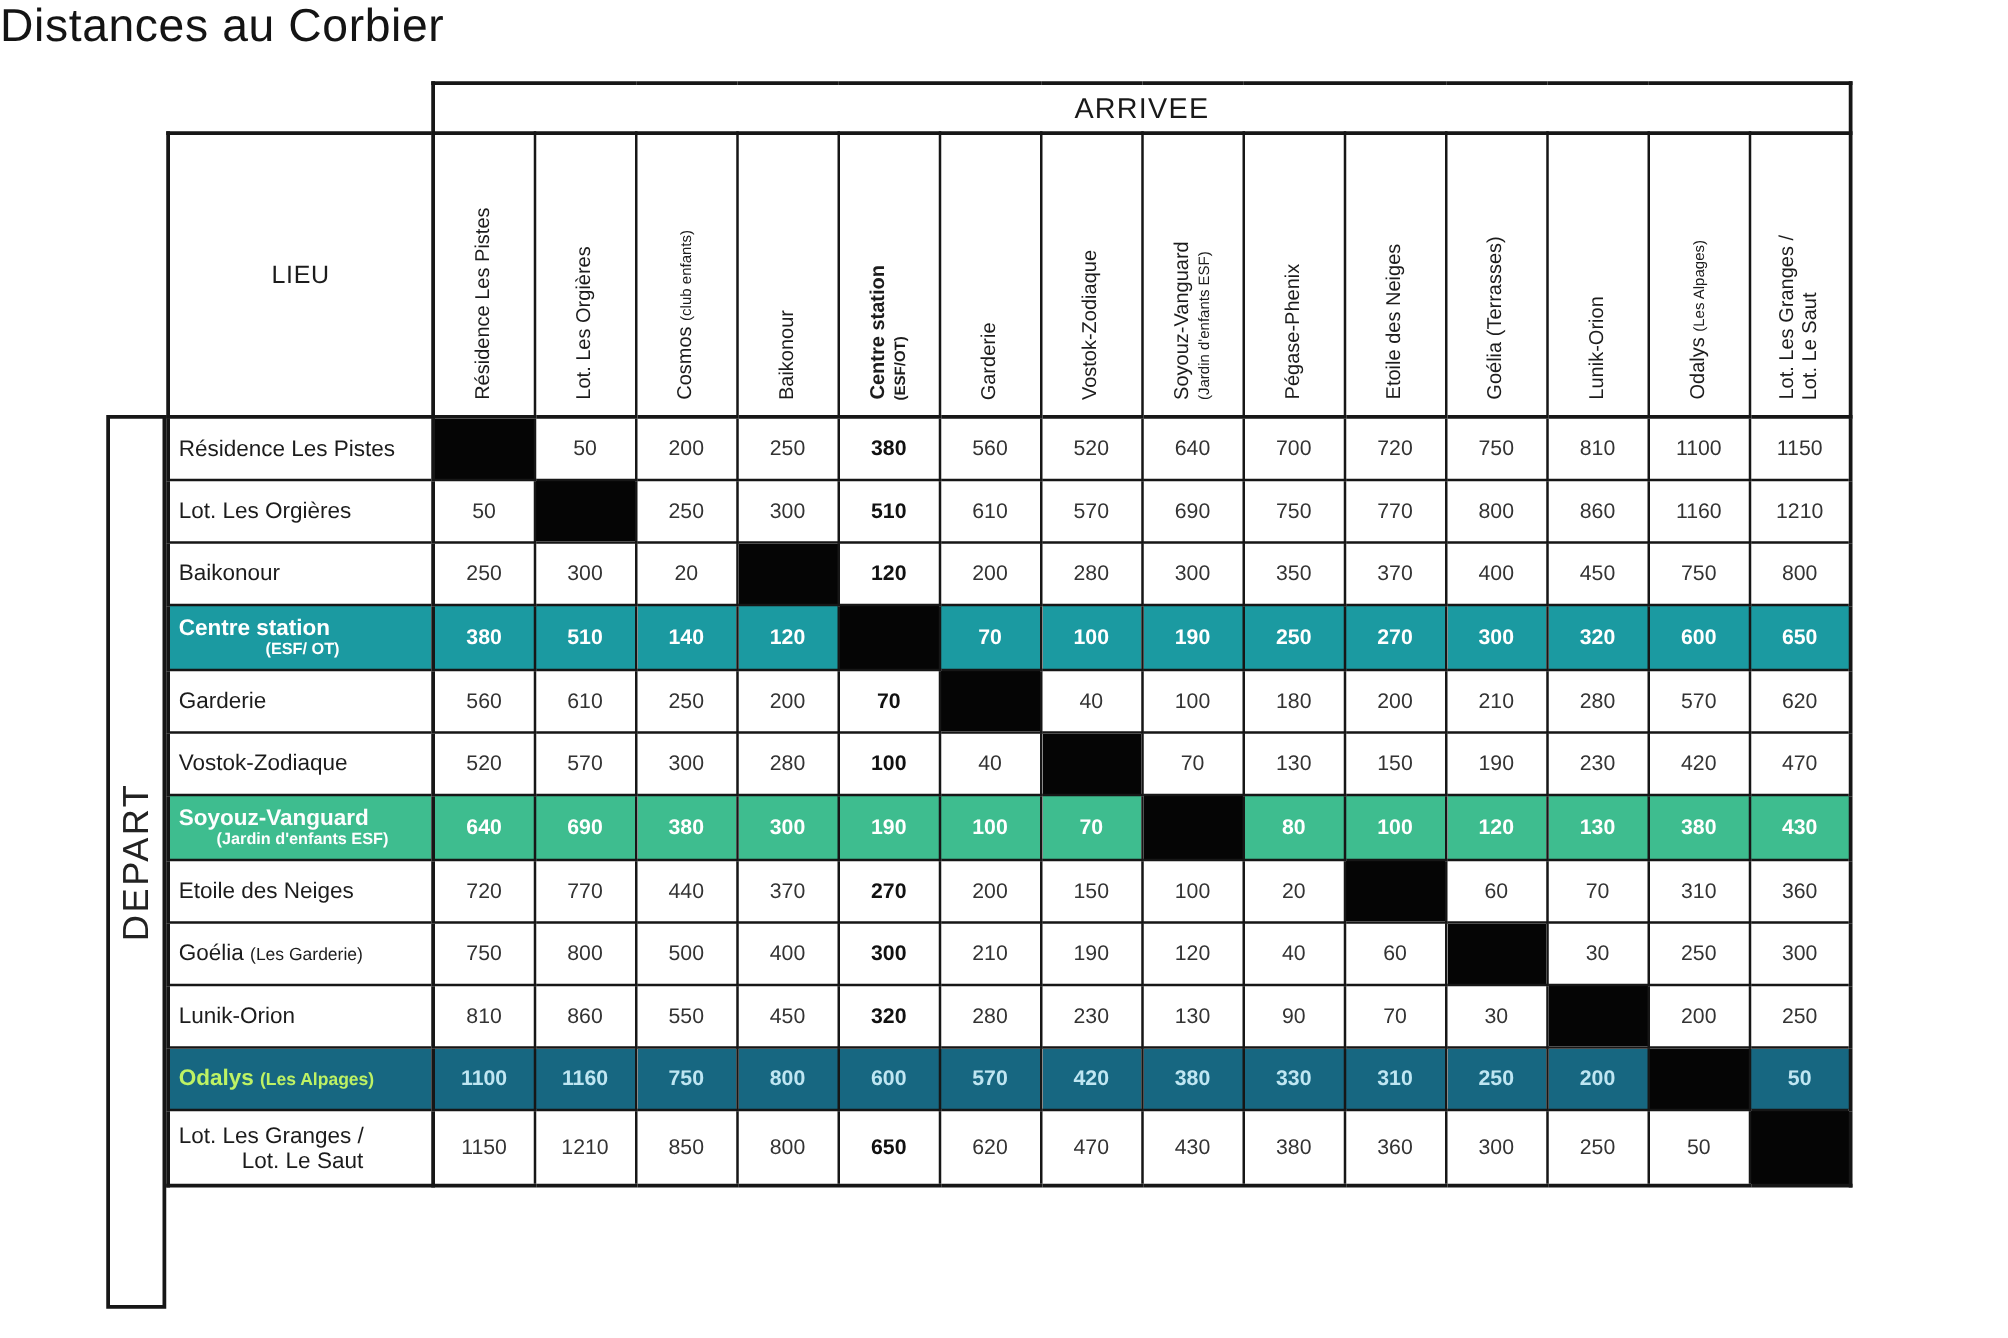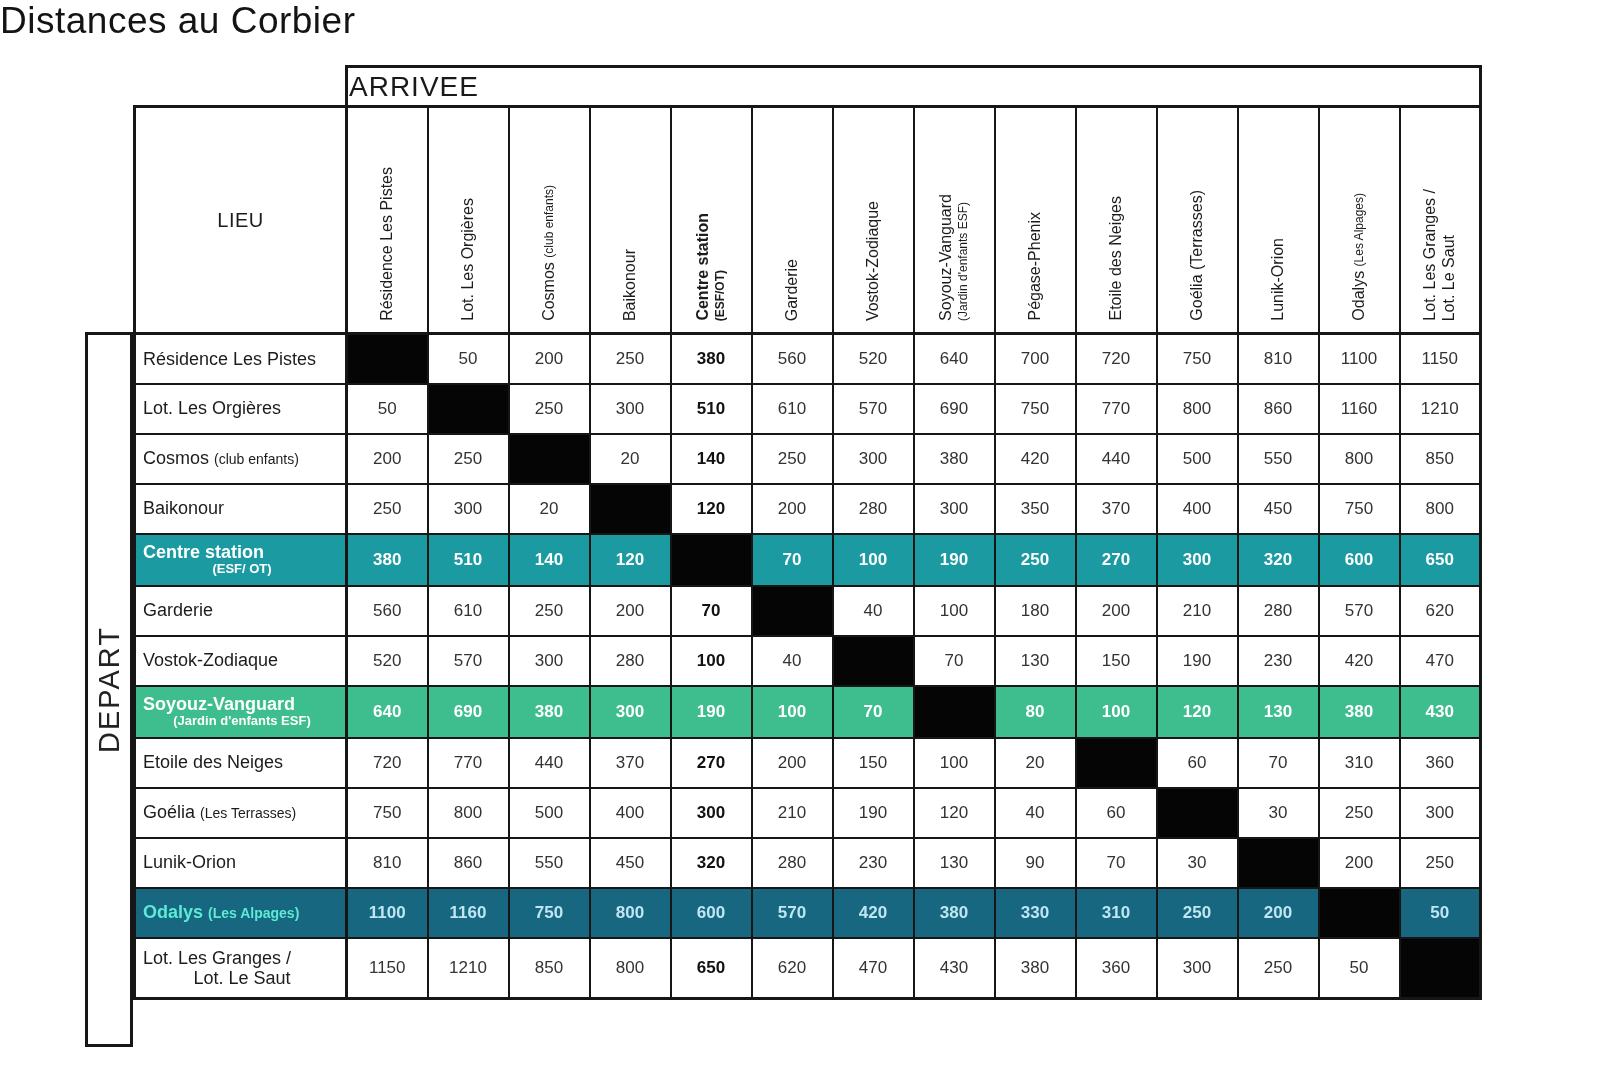--- a/index.html
+++ b/index.html
@@ -25,22 +25,22 @@
   
   .main-table{
     position:absolute;left:133px;top:65px;border-collapse:collapse;table-layout:fixed;
   }
   .main-table td{box-sizing:border-box;overflow:hidden;}
   .arrivee-row{height:40px;}
   .colhead-row{height:227px;}
   tr.h50{height:50px;} tr.h52{height:52px;} tr.h61{height:61px;}
   .corner-empty{border:none;background:#fff;}
   .arrivee-cell{
-    border:3px solid var(--line);vertical-align:middle;
-    font-size:28px;letter-spacing:1px;color:#191919;
+    border:3px solid var(--line);text-align:center;vertical-align:middle;
+    font-size:23px;letter-spacing:1px;color:#191919;
   }
   .lieu-cell{
     border:3px solid var(--line);text-align:center;vertical-align:middle;
     font-size:20px;letter-spacing:.5px;
   }
   td.colhead{
     border:2px solid var(--line);border-top-width:3px;border-bottom-width:3px;
     vertical-align:bottom;text-align:center;padding-bottom:7px;background:#fff;
   }
   td.colhead:last-child{border-right-width:3px;}
@@ -61,21 +61,21 @@
     border:2px solid var(--line);text-align:center;vertical-align:middle;
     font-size:17px;color:#333;background:#fff;
   }
   td.val.b{font-weight:bold;color:#111;}
   td.diag{background:#050505;}
   .main-table tr td:last-child{border-right-width:3px;}
   .main-table tbody tr:last-child td{border-bottom-width:3px;}
   
   tr.row-teal td.rowlab, tr.row-teal td.val{background:var(--teal-row);color:#fff;font-weight:bold;}
   tr.row-green td.rowlab, tr.row-green td.val{background:var(--green-row);color:#fdfefe;font-weight:bold;}
-  tr.row-dark td.rowlab, tr.row-dark td.val{background:var(--dark-row);color:#5eead4;font-weight:bold;}
+  tr.row-dark td.rowlab, tr.row-dark td.val{background:var(--dark-row);color:#bef264;font-weight:bold;}
   tr.row-teal td.val.b, tr.row-green td.val.b{color:#fff;}
   tr.row-dark td.val.b{color:#bfe6f2;}
   tr.row-teal td.diag, tr.row-green td.diag, tr.row-dark td.diag{background:#050505;}
 </style>
 </head>
 <body style="--teal-row: #1B9AA1; --green-row: #3EBD8F; --dark-row: #176781; --diagonal: #050505; --border: #161616;">
 
 <div class="page-title">Distances au Corbier</div>
 
 <div class="depart-box">
@@ -188,39 +188,20 @@
         <td class="val">690</td>
         <td class="val">750</td>
         <td class="val">770</td>
         <td class="val">800</td>
         <td class="val">860</td>
         <td class="val">1160</td>
         <td class="val">1210</td>
       </tr>
       <tr class="row-normal h50">
         <td class="rowlab">
-          <div class="lab1">Cosmos <span class="labsub">(club enfants)</span></div>
-        </td>
-        <td class="val">200</td>
-        <td class="val">250</td>
-        <td class="diag"></td>
-        <td class="val">20</td>
-        <td class="val b">140</td>
-        <td class="val">250</td>
-        <td class="val">300</td>
-        <td class="val">380</td>
-        <td class="val">420</td>
-        <td class="val">440</td>
-        <td class="val">500</td>
-        <td class="val">550</td>
-        <td class="val">800</td>
-        <td class="val">850</td>
-      </tr>
-      <tr class="row-normal h50">
-        <td class="rowlab">
           <div class="lab1">Baikonour</div>
         </td>
         <td class="val">250</td>
         <td class="val">300</td>
         <td class="val">20</td>
         <td class="diag"></td>
         <td class="val b">120</td>
         <td class="val">200</td>
         <td class="val">280</td>
         <td class="val">300</td>
@@ -323,21 +304,21 @@
         <td class="val">100</td>
         <td class="val">20</td>
         <td class="diag"></td>
         <td class="val">60</td>
         <td class="val">70</td>
         <td class="val">310</td>
         <td class="val">360</td>
       </tr>
       <tr class="row-normal h50">
         <td class="rowlab">
-          <div class="lab1">Goélia <span class="labsub">(Les Terrasses)</span></div>
+          <div class="lab1">Goélia <span class="labsub">(Les Garderie)</span></div>
         </td>
         <td class="val">750</td>
         <td class="val">800</td>
         <td class="val">500</td>
         <td class="val">400</td>
         <td class="val b">300</td>
         <td class="val">210</td>
         <td class="val">190</td>
         <td class="val">120</td>
         <td class="val">40</td>

